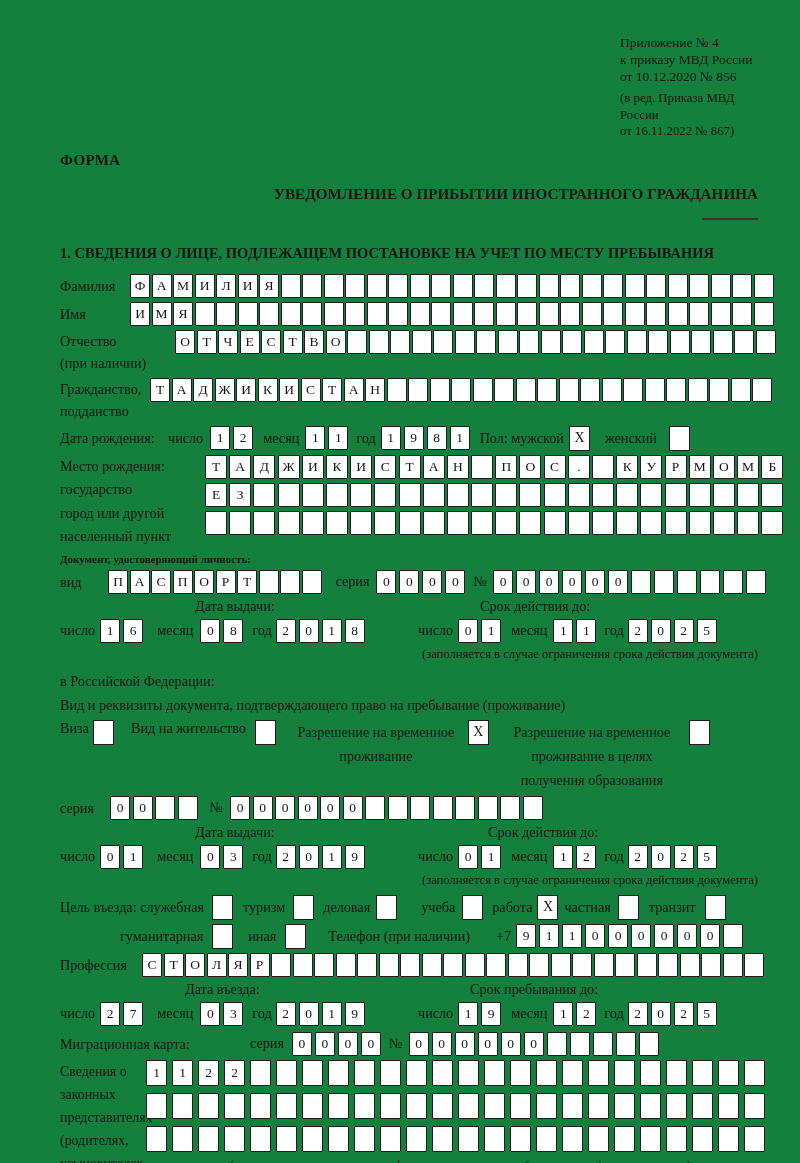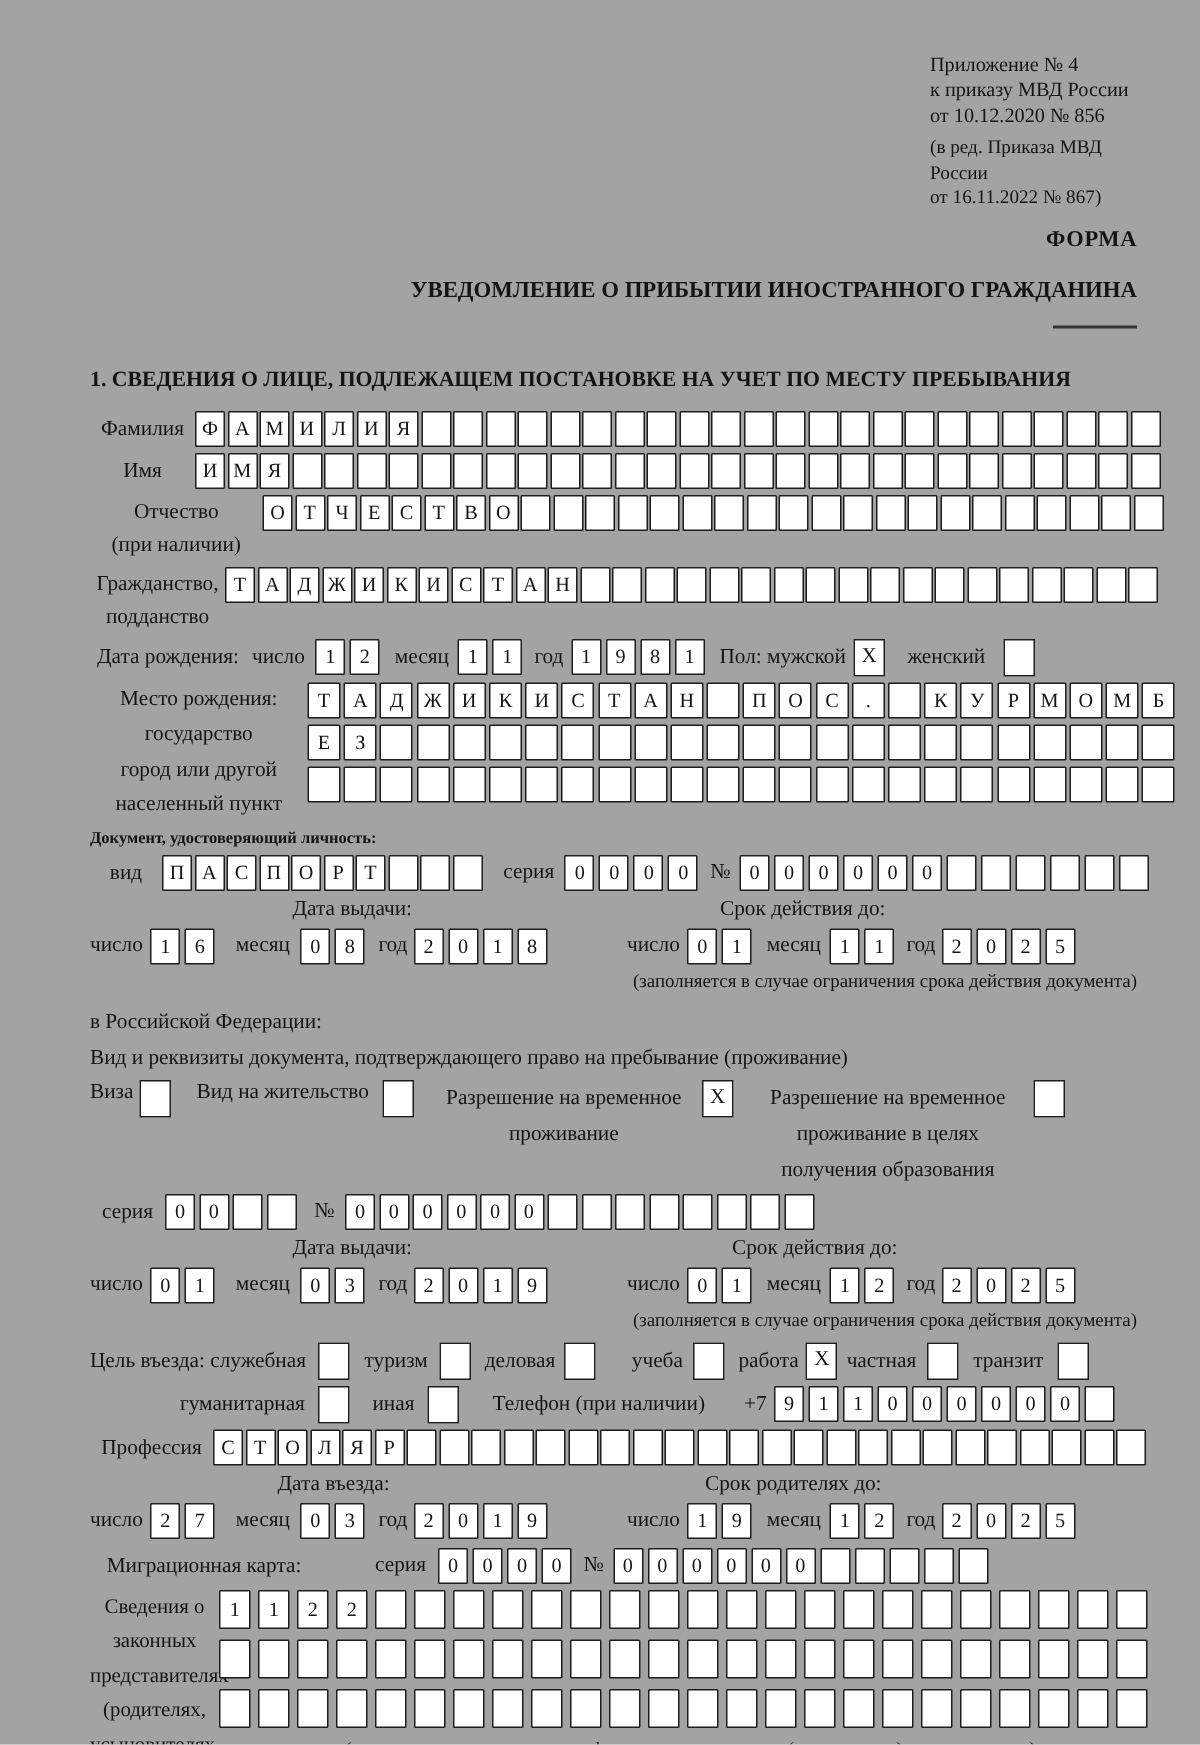--- a/index.html
+++ b/index.html
@@ -1,30 +1,30 @@
 <!DOCTYPE html>
 <html><head>
 <meta charset="utf-8">
 <style>
   html,body{margin:0;padding:0;background:#e8e8e8;}
   .page{
-    width:800px;height:1163px;background:#a3a3a3;box-sizing:border-box;
+    width:800px;height:1163px;background:#15803d;box-sizing:border-box;
     padding:34px 42px 0 60px;position:relative;overflow:hidden;
     font-family:"Liberation Serif","DejaVu Serif",serif;color:#141414;
   }
   .appendix{margin-left:560px;font-size:13.5px;line-height:17px;}
   .edition{margin-left:560px;margin-top:5px;font-size:12.8px;line-height:16.5px;}
-  .forma{text-align:right;font-weight:bold;font-size:15px;margin-top:12px;letter-spacing:.4px;}
+  .forma{font-weight:bold;font-size:15px;margin-top:12px;letter-spacing:.4px;}
   .title{margin-top:14px;text-align:right;font-weight:bold;font-size:15.2px;line-height:21px;}
   .title-underline{display:inline-block;width:56px;border-bottom:2.5px solid #333;height:12px;margin-left:8px;}
   .section-heading{margin-top:20px;font-weight:bold;font-size:14.5px;}
   .formbody{margin-top:12px;font-size:14.2px;}
   .frow{display:flex;align-items:center;margin-bottom:4px;}
   .frow.top{align-items:flex-start;}
-  .lbl{font-size:14.2px;line-height:22px;flex:none;text-align:center;}
+  .lbl{font-size:14.2px;line-height:22px;flex:none;}
   .sub{flex:none;}
   .boxes{display:inline-flex;gap:1.5px;flex:none;}
   .box{
     width:20px;height:24px;border:1.7px solid #1d1d1d;box-sizing:border-box;background:#fff;
     display:inline-flex;align-items:center;justify-content:center;
     font-size:13.5px;flex:none;border-radius:1px;
   }
   .boxes-md{gap:2.2px;}
   .boxes-md .box{width:22px;}
   .boxes-lg{gap:5px;}
@@ -575,21 +575,21 @@
           <span class="box"></span>
           <span class="box"></span>
           <span class="box"></span>
           <span class="box"></span>
           <span class="box"></span>
         </span>
     </div>
 
     <div class="hdr-row">
       <span style="left:125px">Дата въезда:</span>
-      <span style="left:410px">Срок родителях до:</span>
+      <span style="left:410px">Срок пребывания до:</span>
     </div>
     <div class="daterow">
       <span class="sub" style="margin-right:5px">число</span>
       <span class="boxes dbox">
           <span class="box">2</span>
           <span class="box">7</span>
         </span>
       <span class="sub" style="margin:0 7px 0 14px">месяц</span>
       <span class="boxes dbox">
           <span class="box">0</span>

